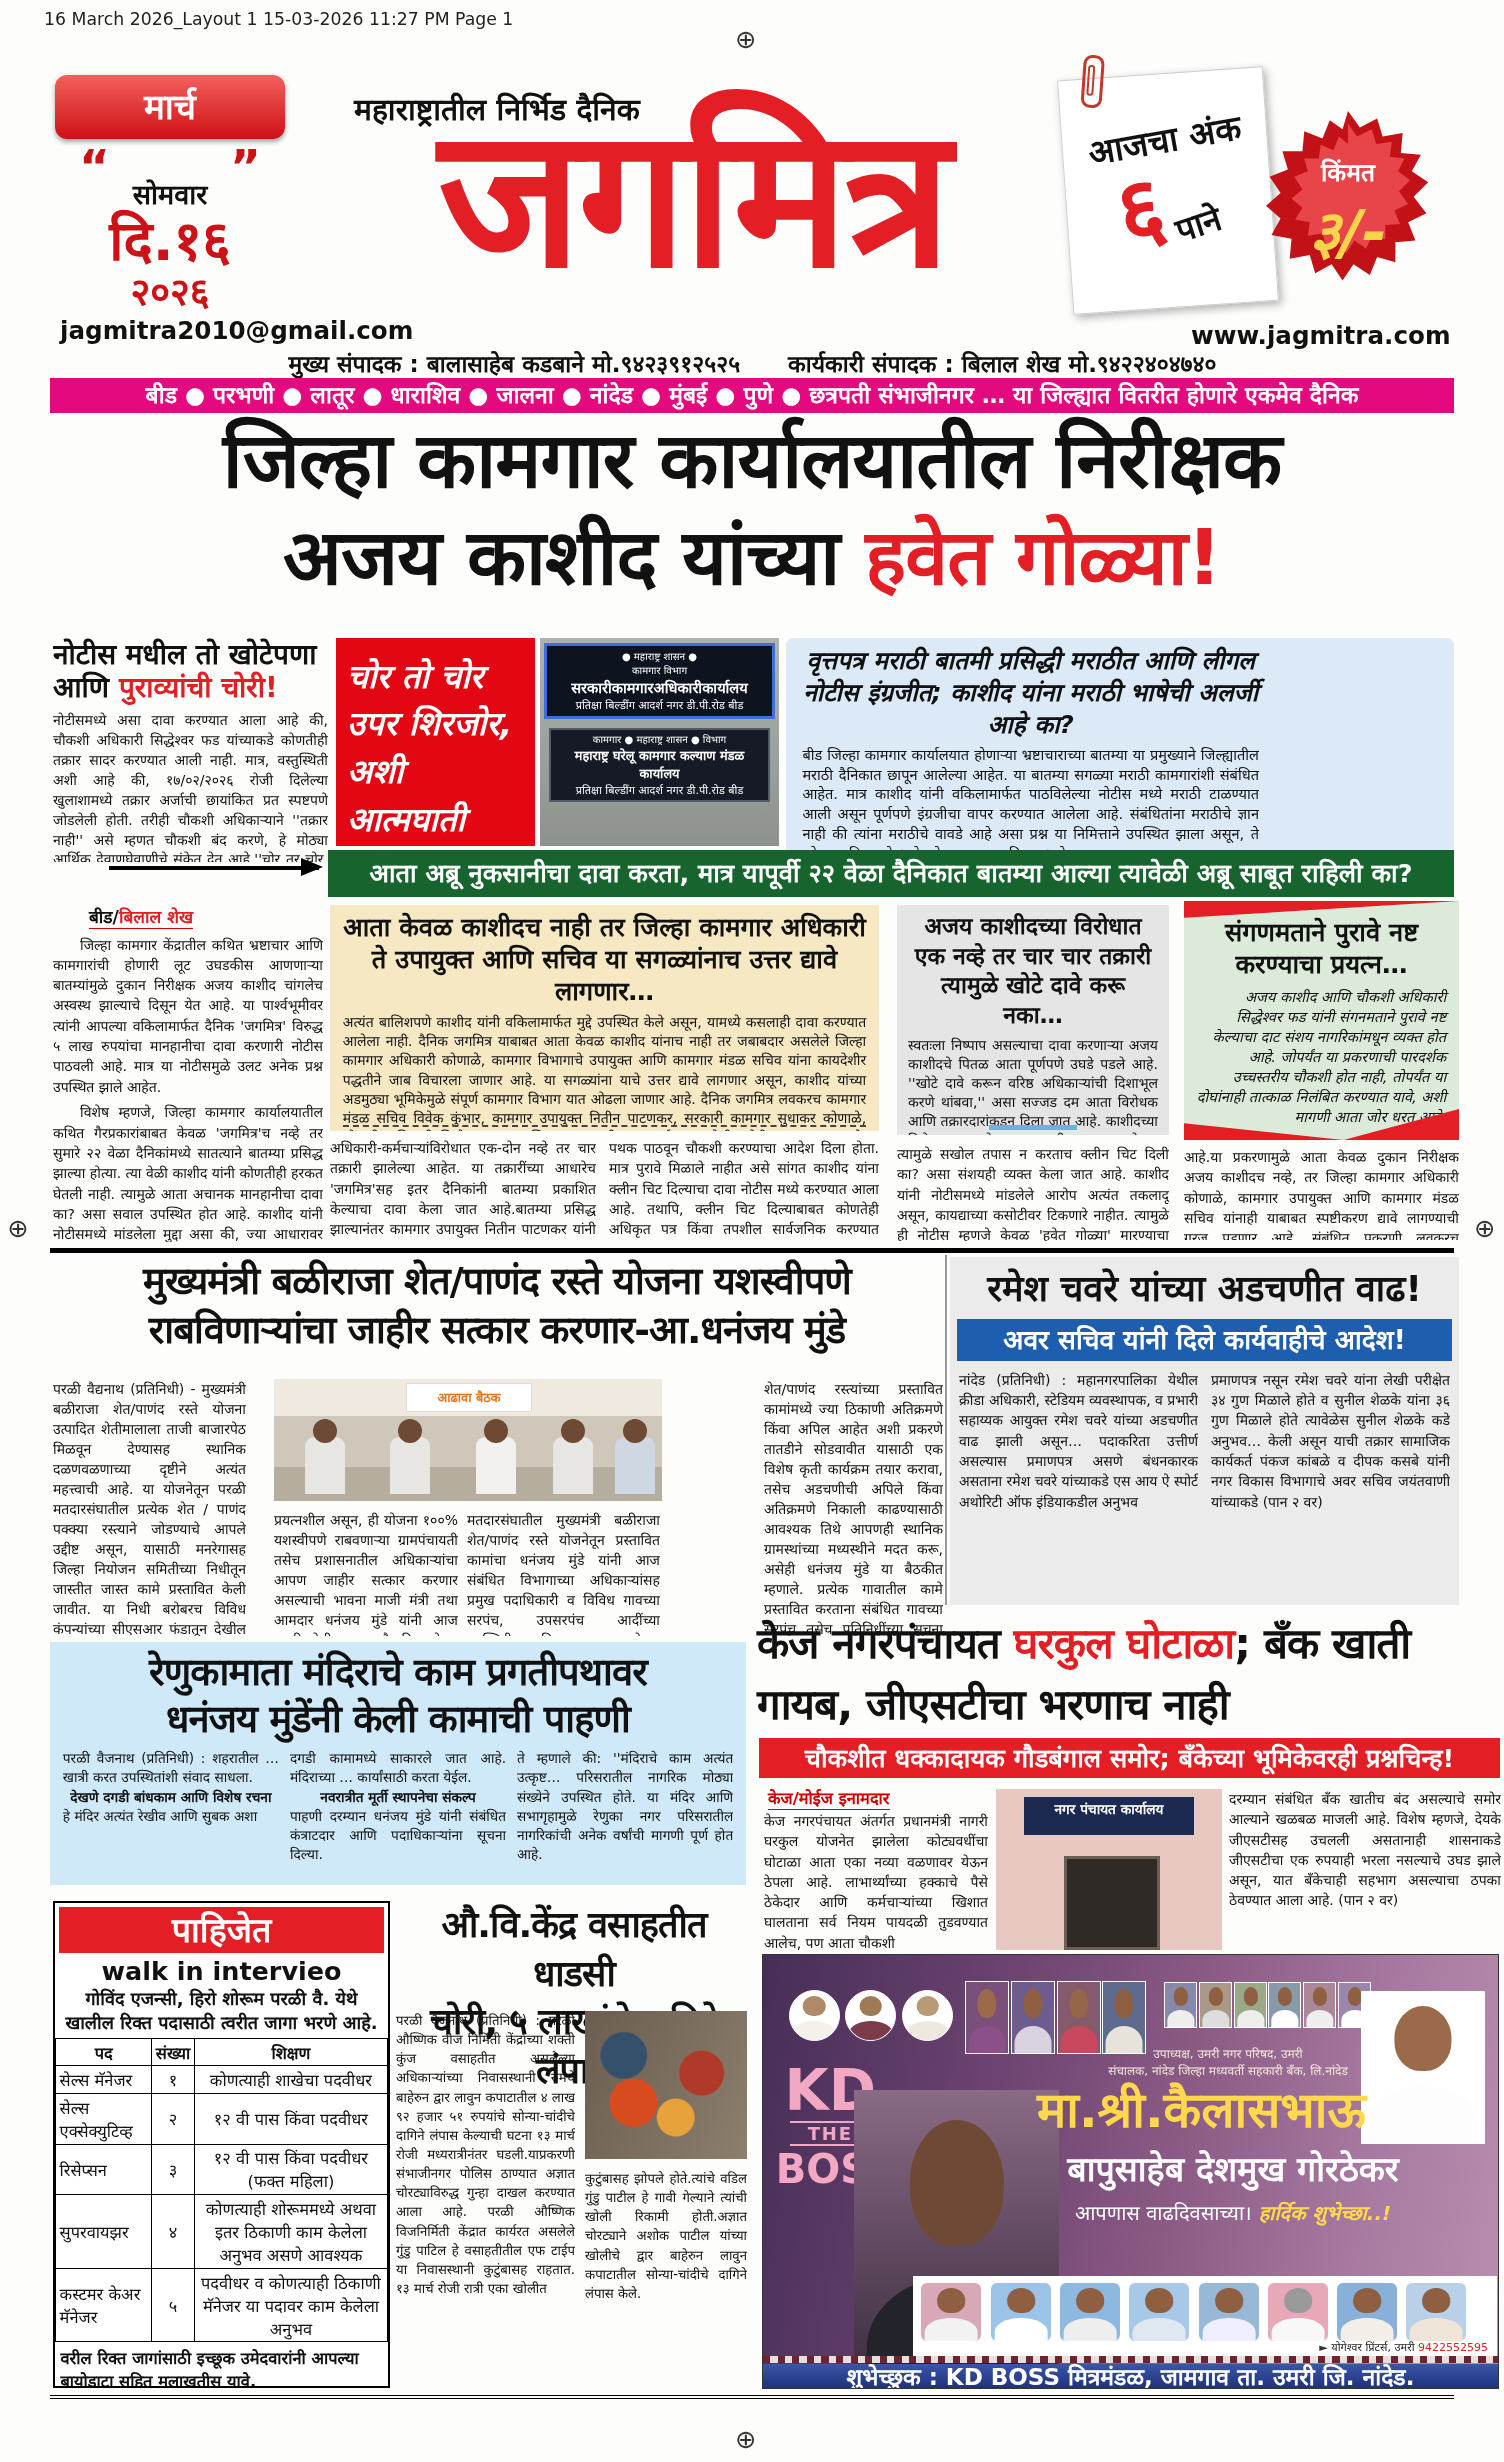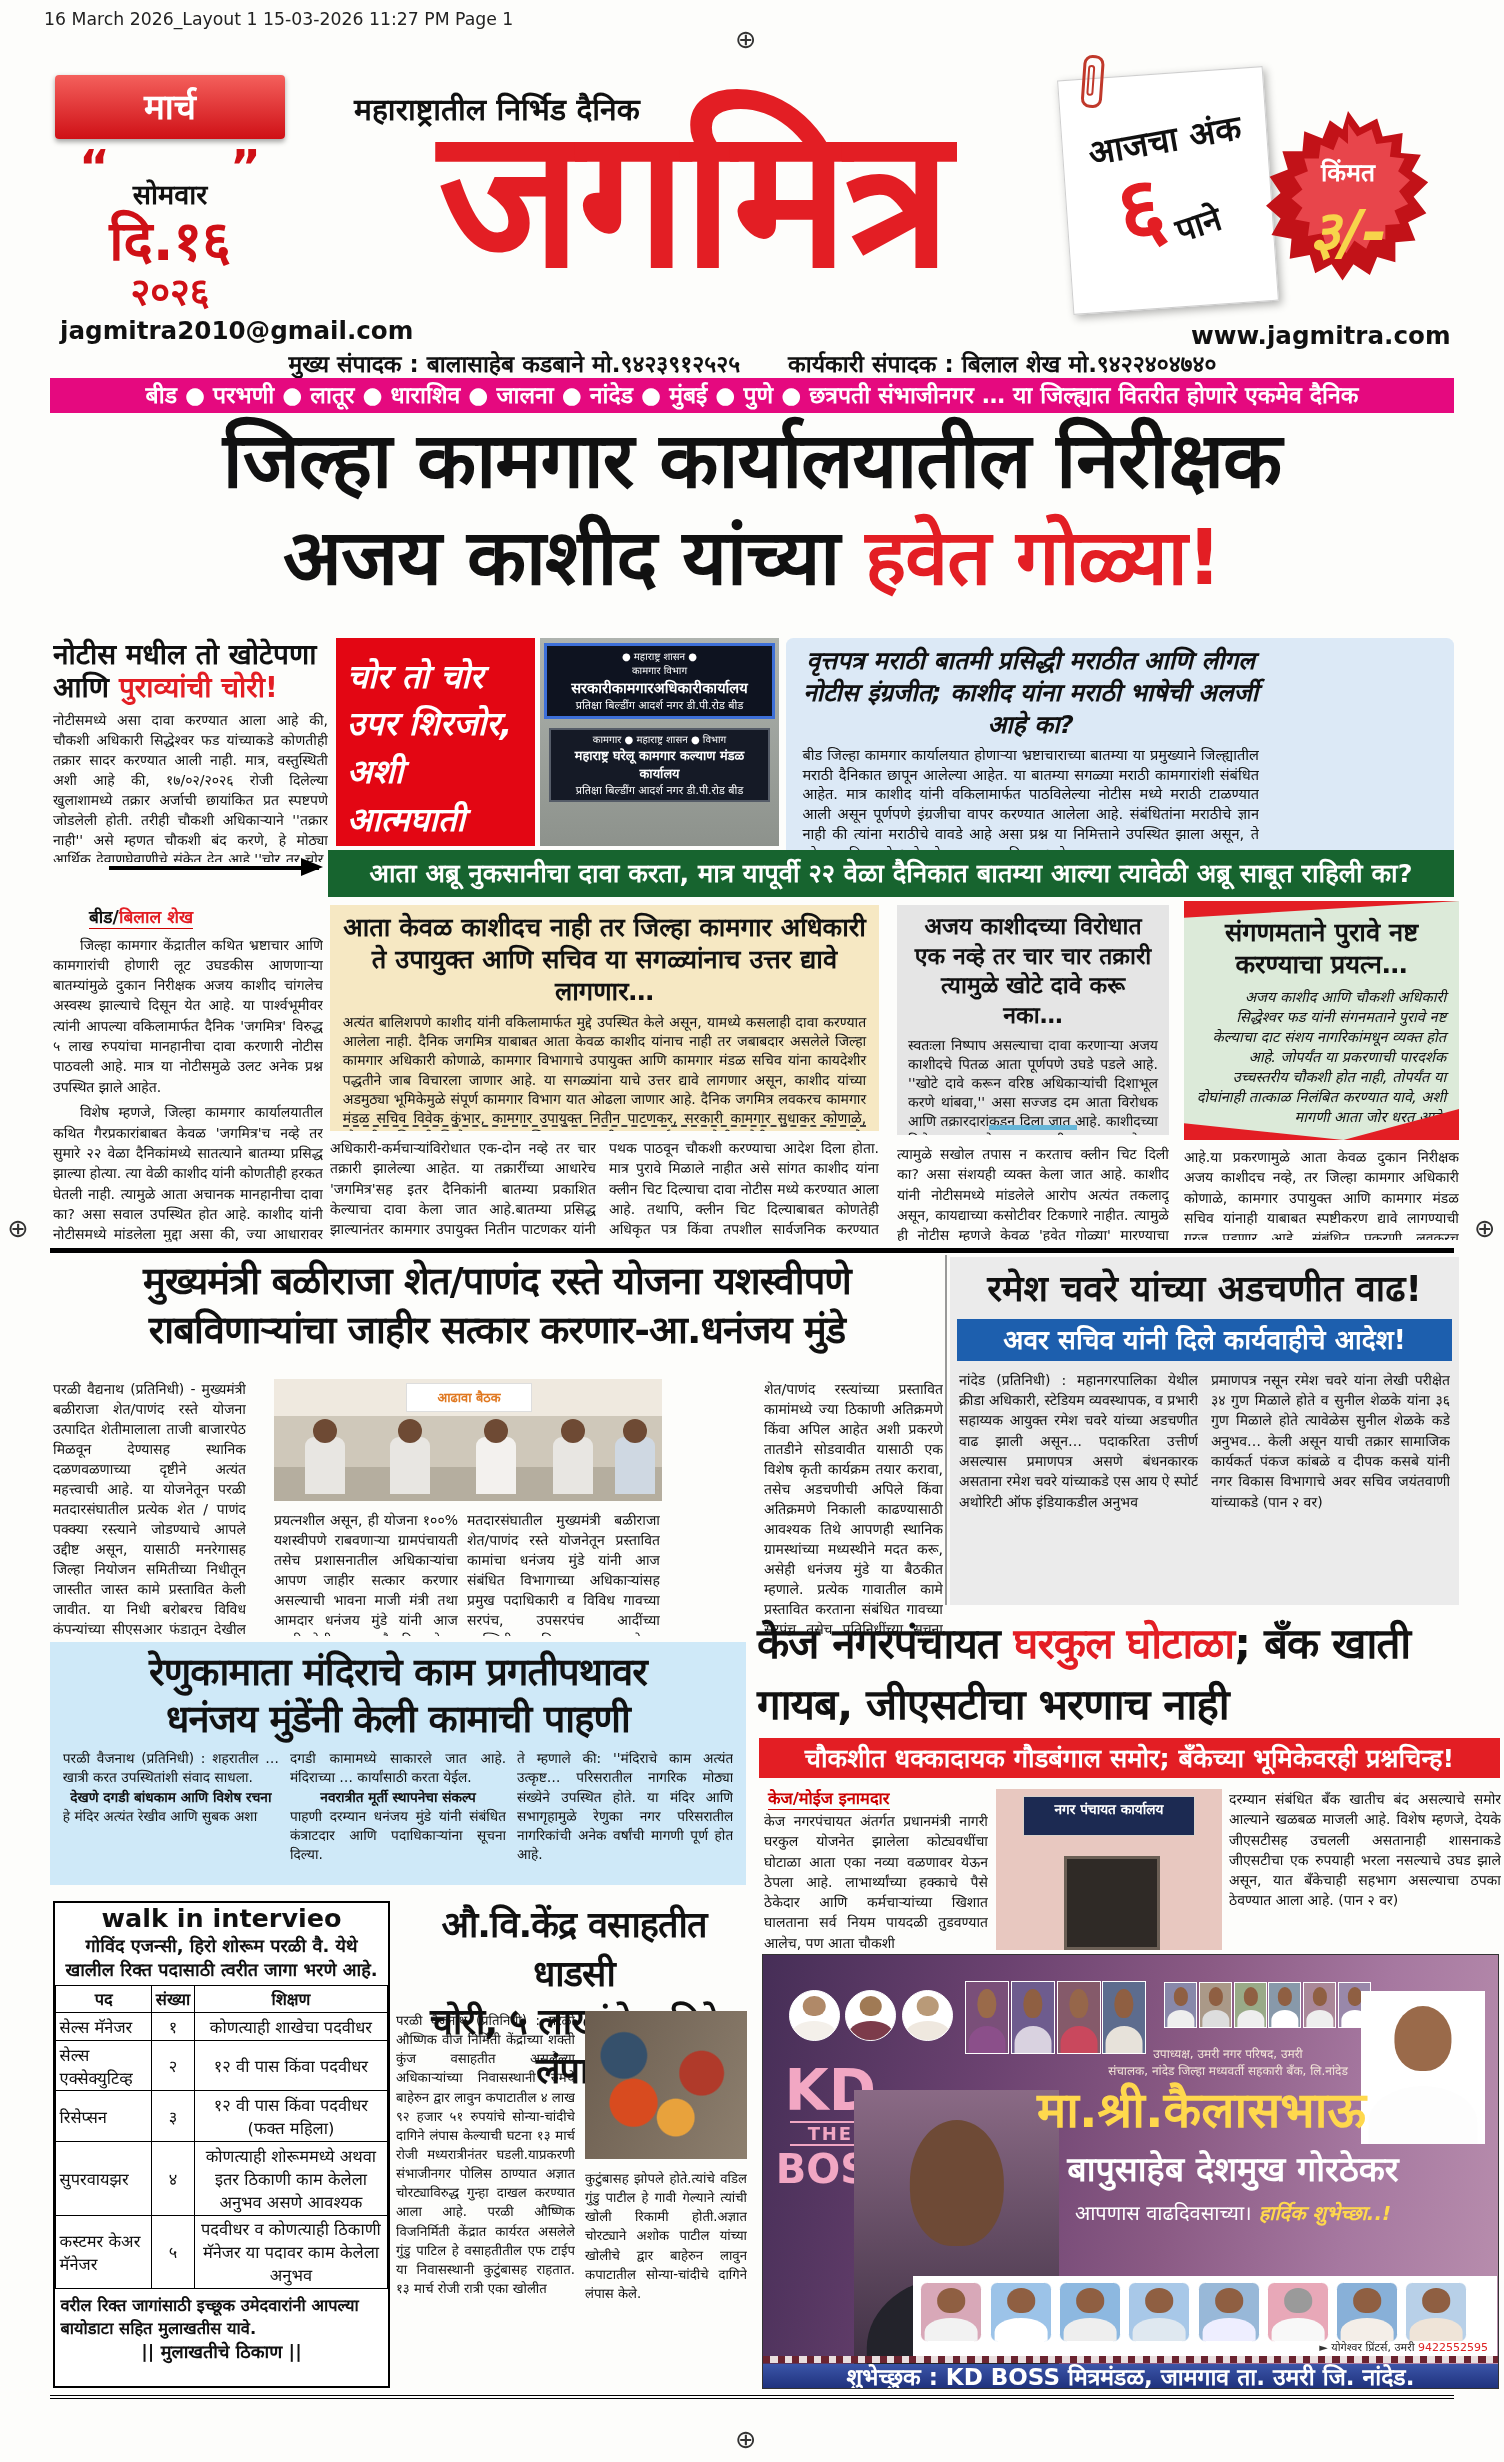--- a/index.html
+++ b/index.html
@@ -7,21 +7,21 @@
         font-family:"DejaVu Sans","Liberation Sans",sans-serif;color:#111;}
   .abs{position:absolute;}
   .just{text-align:justify;overflow:hidden;}
   .red{color:#e31e24;}
   
   .printline{left:44px;top:9px;font-size:17.3px;color:#222;}
   .regmark{font-size:25.5px;color:#333;}
   
   .date-box{left:55px;top:75px;width:230px;height:244px;}
   .date-month{height:64px;background:linear-gradient(#f4605c,#cf1016);color:#fff;font-size:35px;
-              font-weight:bold;line-height:64px;text-align:center;border-radius:4px;box-shadow:0 2.7px 5.5px rgba(0,0,0,.35);}
+              font-weight:bold;line-height:64px;text-align:center;border-radius:12px;box-shadow:0 2.7px 5.5px rgba(0,0,0,.35);}
   .date-quotes{display:flex;justify-content:space-between;padding:0 24px;color:#cf1016;font-size:47px;height:40px;line-height:55px;font-weight:bold;}
   .date-weekday{text-align:center;font-size:27px;font-weight:bold;margin-top:-3.6px;}
   .date-date{text-align:center;font-size:55px;font-weight:900;color:#cf1016;line-height:58px;}
   .date-year{text-align:center;font-size:38px;font-weight:900;color:#cf1016;line-height:44px;}
   .tagline{left:354px;top:88px;width:392px;font-size:30px;font-weight:900;}
   .logo{left:310px;top:84px;width:766px;height:235px;font-size:193px;font-weight:900;color:#e31e24;
         text-align:center;line-height:230px;letter-spacing:-3.6px;}
   .note{left:1065px;top:73px;width:204px;height:233px;background:#fff;border:0.9px solid #cfcfcf;
         box-shadow:2.7px 3.6px 9px rgba(0,0,0,.3);transform:rotate(-4deg);text-align:center;}
   .clip{position:absolute;left:24px;top:-24px;width:14.6px;height:47px;border:3.6px solid #c0392b;border-radius:9px;transform:rotate(8deg);}
@@ -341,20 +341,21 @@
   <div class="abs kej-banner">चौकशीत धक्कादायक गौडबंगाल समोर; बँकेच्या भूमिकेवरही प्रश्नचिन्ह!</div>
   <div class="abs kej-byline">केज/मोईज इनामदार</div>
   <div class="abs cont kej-col1">केज नगरपंचायत अंतर्गत प्रधानमंत्री नागरी घरकुल योजनेत झालेला कोट्यवधींचा घोटाळा आता एका नव्या वळणावर येऊन ठेपला आहे. लाभार्थ्यांच्या हक्काचे पैसे ठेकेदार आणि कर्मचाऱ्यांच्या खिशात घालताना सर्व नियम पायदळी तुडवण्यात आलेच, पण आता चौकशी</div>
   <div class="abs kej-photo">
     <div class="kej-sign">नगर पंचायत कार्यालय</div>
     <div class="kej-door"></div>
   </div>
   <div class="abs cont kej-col2">दरम्यान संबंधित बँक खातीच बंद असल्याचे समोर आल्याने खळबळ माजली आहे. विशेष म्हणजे, देयके जीएसटीसह उचलली असतानाही शासनाकडे जीएसटीचा एक रुपयाही भरला नसल्याचे उघड झाले असून, यात बँकेचाही सहभाग असल्याचा ठपका ठेवण्यात आला आहे. (पान २ वर)</div>
 
   <div class="abs wanted">
+    <div class="wanted-hd">पाहिजेत</div>
     <div class="wanted-sub">walk in intervieo</div>
     <div class="wanted-l">गोविंद एजन्सी, हिरो शोरूम परळी वै. येथे</div>
     <div class="wanted-l">खालील रिक्त पदासाठी त्वरीत जागा भरणे आहे.</div>
     <table>
       <tbody>
           <tr>
         <th>पद</th>
         <th>संख्या</th>
         <th>शिक्षण</th>
       </tr>

